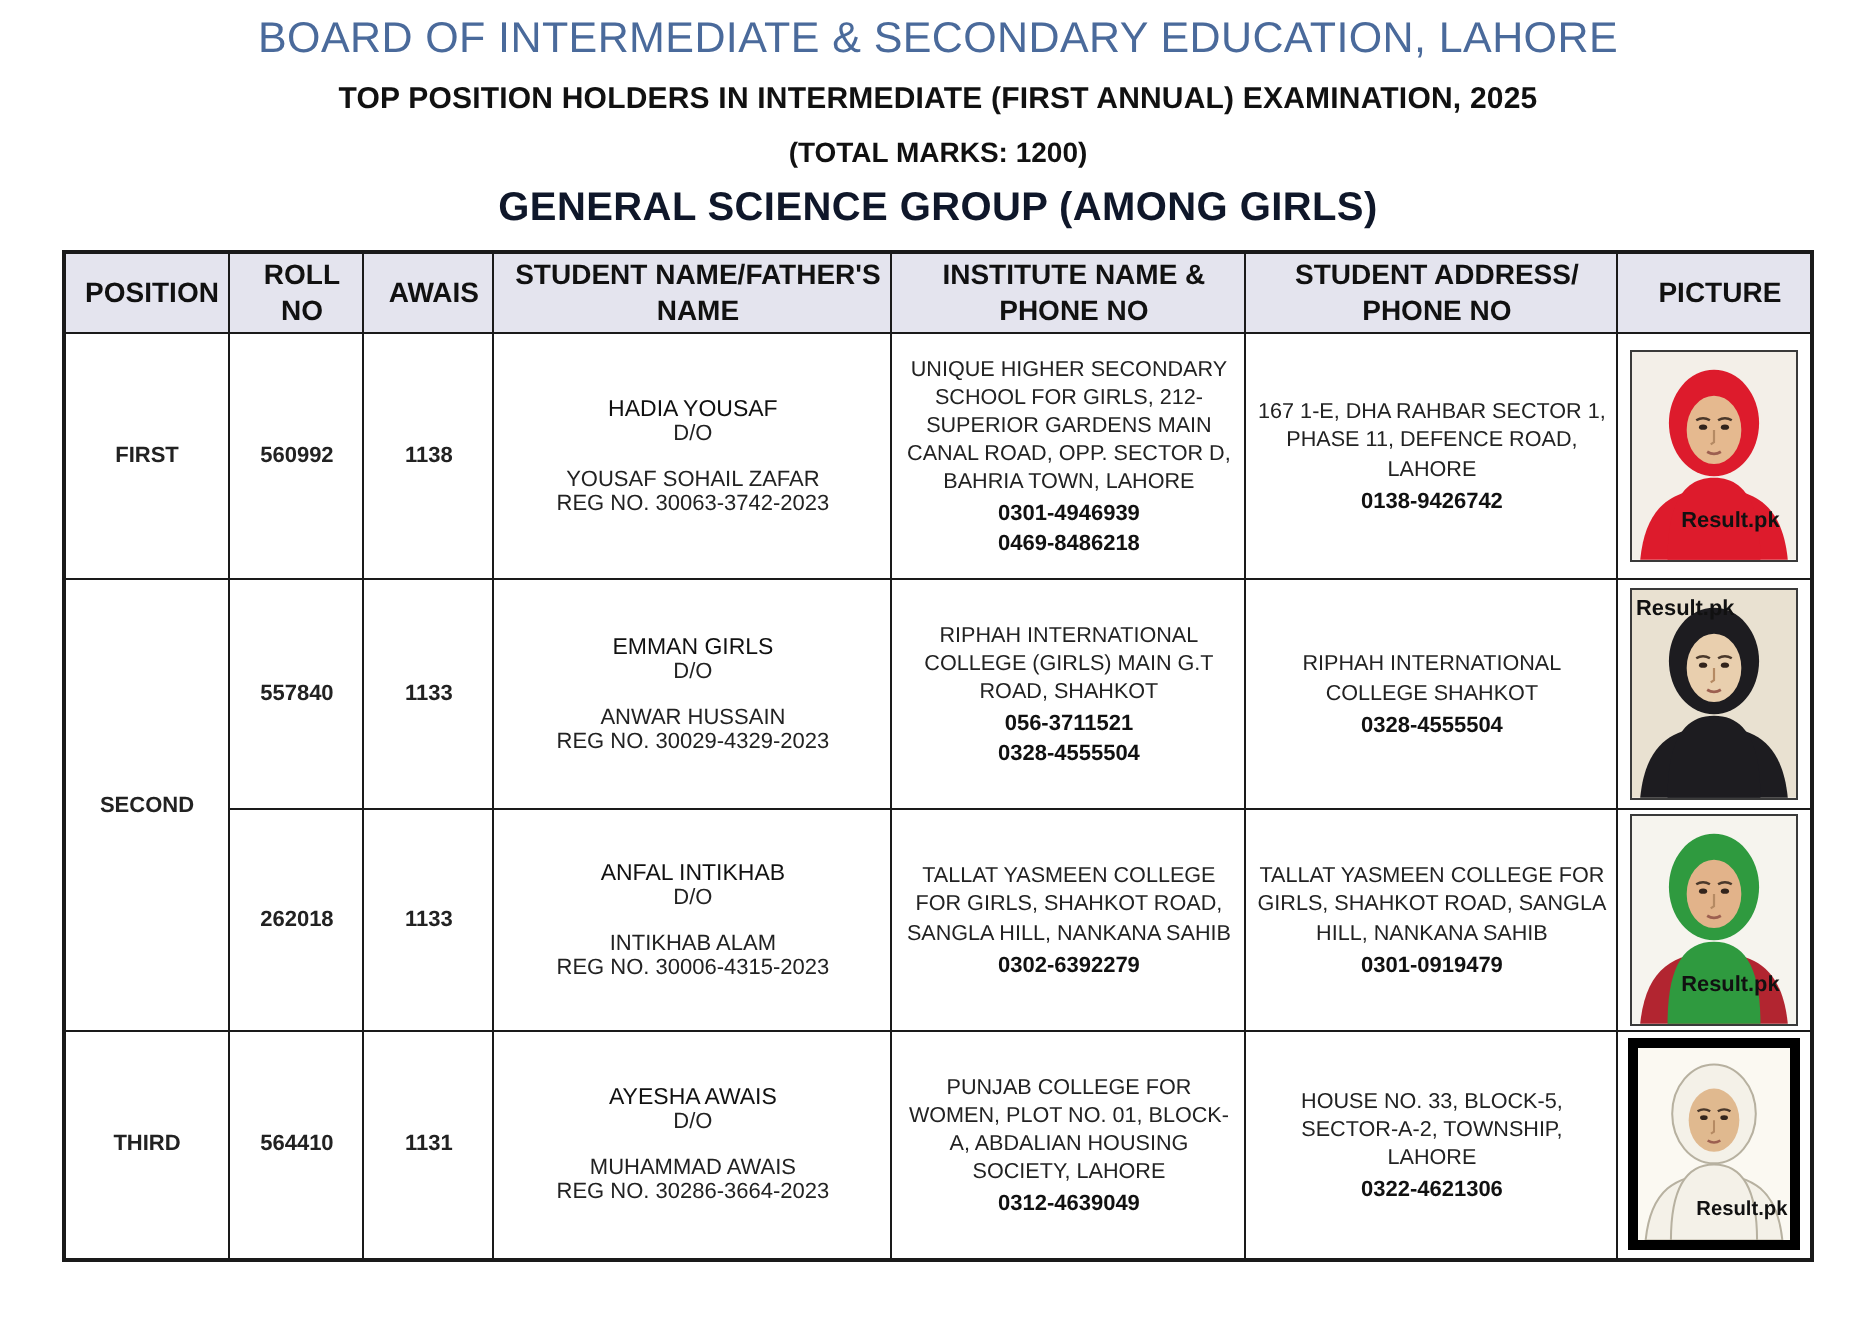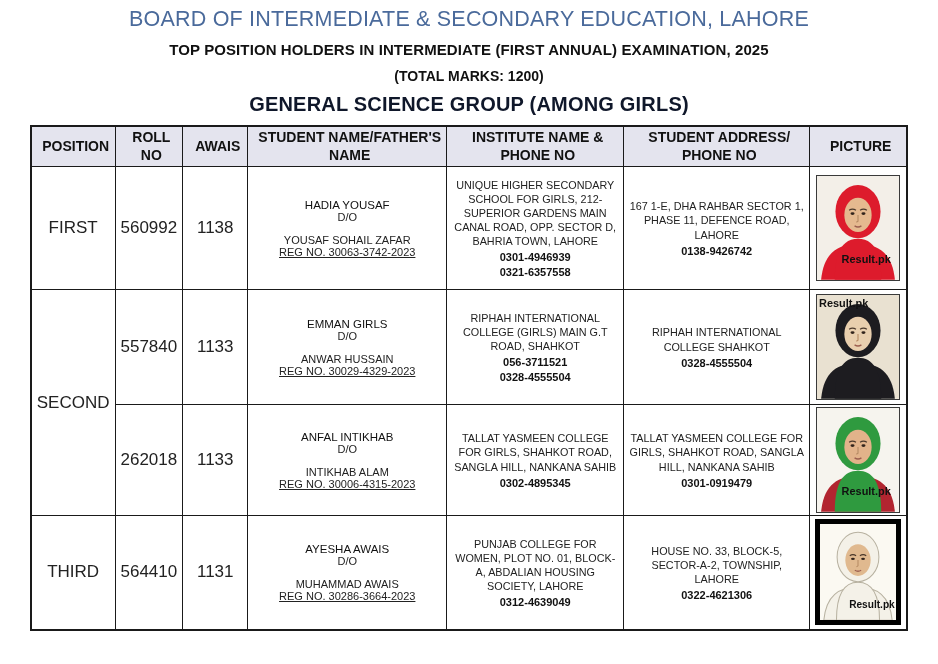--- a/index.html
+++ b/index.html
@@ -17,25 +17,25 @@
     border:2px solid #1a1a1a;
   }
   table.results th, table.results td{
     border:1.5px solid #1a1a1a;vertical-align:middle;text-align:center;
     padding:2px 5px;color:#222;
   }
   table.results th{
     background:#e4e4ee;font-size:14px;font-weight:bold;color:#111;
     height:34px;line-height:1.25;padding-left:10px;
   }
-  td.pos, td.roll, td.marks{font-size:17px;font-weight:normal;color:#1c1c1c;}
+  td.pos, td.roll, td.marks{font-size:11px;font-weight:bold;color:#1c1c1c;}
   .student-cell .s-name{font-size:11.5px;font-weight:normal;color:#111;}
   .student-cell .s-rel{font-size:11px;margin-top:0;}
   .student-cell .s-father{font-size:11px;margin-top:11px;}
-  .student-cell .s-reg{font-size:11px;text-decoration:underline;}
+  .student-cell .s-reg{font-size:11px;}
   .inst-text,.addr-text{font-size:10.8px;line-height:1.3;}
   .phone-line{font-size:11px;font-weight:bold;margin-top:3px;color:#111;}
   td.pic-cell{padding:4px;}
   .photo{
     margin:0 auto;width:84px;border:1px solid #3a3a3a;background:#fff;
     box-sizing:border-box;
   }
   .photo.thick{border:5px solid #000;width:86px;}
   .photo svg{display:block;width:100%;height:auto;}
 </style>
@@ -78,21 +78,21 @@
           <td class="marks">1138</td>
           <td class="student-cell">
             <div class="s-name">HADIA YOUSAF</div>
             <div class="s-rel">D/O</div>
             <div class="s-father">YOUSAF SOHAIL ZAFAR</div>
             <div class="s-reg">REG NO. 30063-3742-2023</div>
           </td>
           <td>
             <div class="inst-text">UNIQUE HIGHER SECONDARY SCHOOL FOR GIRLS, 212-SUPERIOR GARDENS MAIN CANAL ROAD, OPP. SECTOR D, BAHRIA TOWN, LAHORE</div>
             <div class="phone-line">0301-4946939</div>
-            <div class="phone-line">0321-6357558</div>
+            <div class="phone-line">0469-8486218</div>
           </td>
           <td>
             <div class="addr-text">167 1-E, DHA RAHBAR SECTOR 1, PHASE 11, DEFENCE ROAD, LAHORE</div>
             <div class="phone-line">0138-9426742</div>
           </td>
           <td class="pic-cell">
             <div class="photo">
               <svg viewBox="0 0 60 76" xmlns="http://www.w3.org/2000/svg">
     <rect width="60" height="76" fill="#f3efe8"></rect>
     <path d="M3,76 C5,56 15,50 30,50 C45,50 55,56 57,76 Z" fill="#dd1b2c"></path>
@@ -152,21 +152,21 @@
           <td class="roll">262018</td>
           <td class="marks">1133</td>
           <td class="student-cell">
             <div class="s-name">ANFAL INTIKHAB</div>
             <div class="s-rel">D/O</div>
             <div class="s-father">INTIKHAB ALAM</div>
             <div class="s-reg">REG NO. 30006-4315-2023</div>
           </td>
           <td>
             <div class="inst-text">TALLAT YASMEEN COLLEGE FOR GIRLS, SHAHKOT ROAD, SANGLA HILL, NANKANA SAHIB</div>
-            <div class="phone-line">0302-4895345</div>
+            <div class="phone-line">0302-6392279</div>
           </td>
           <td>
             <div class="addr-text">TALLAT YASMEEN COLLEGE FOR GIRLS, SHAHKOT ROAD, SANGLA HILL, NANKANA SAHIB</div>
             <div class="phone-line">0301-0919479</div>
           </td>
           <td class="pic-cell">
             <div class="photo">
               <svg viewBox="0 0 60 76" xmlns="http://www.w3.org/2000/svg">
     <rect width="60" height="76" fill="#f6f4ee"></rect>
     <path d="M3,76 C5,56 15,50 30,50 C45,50 55,56 57,76 Z" fill="#b22530"></path>

